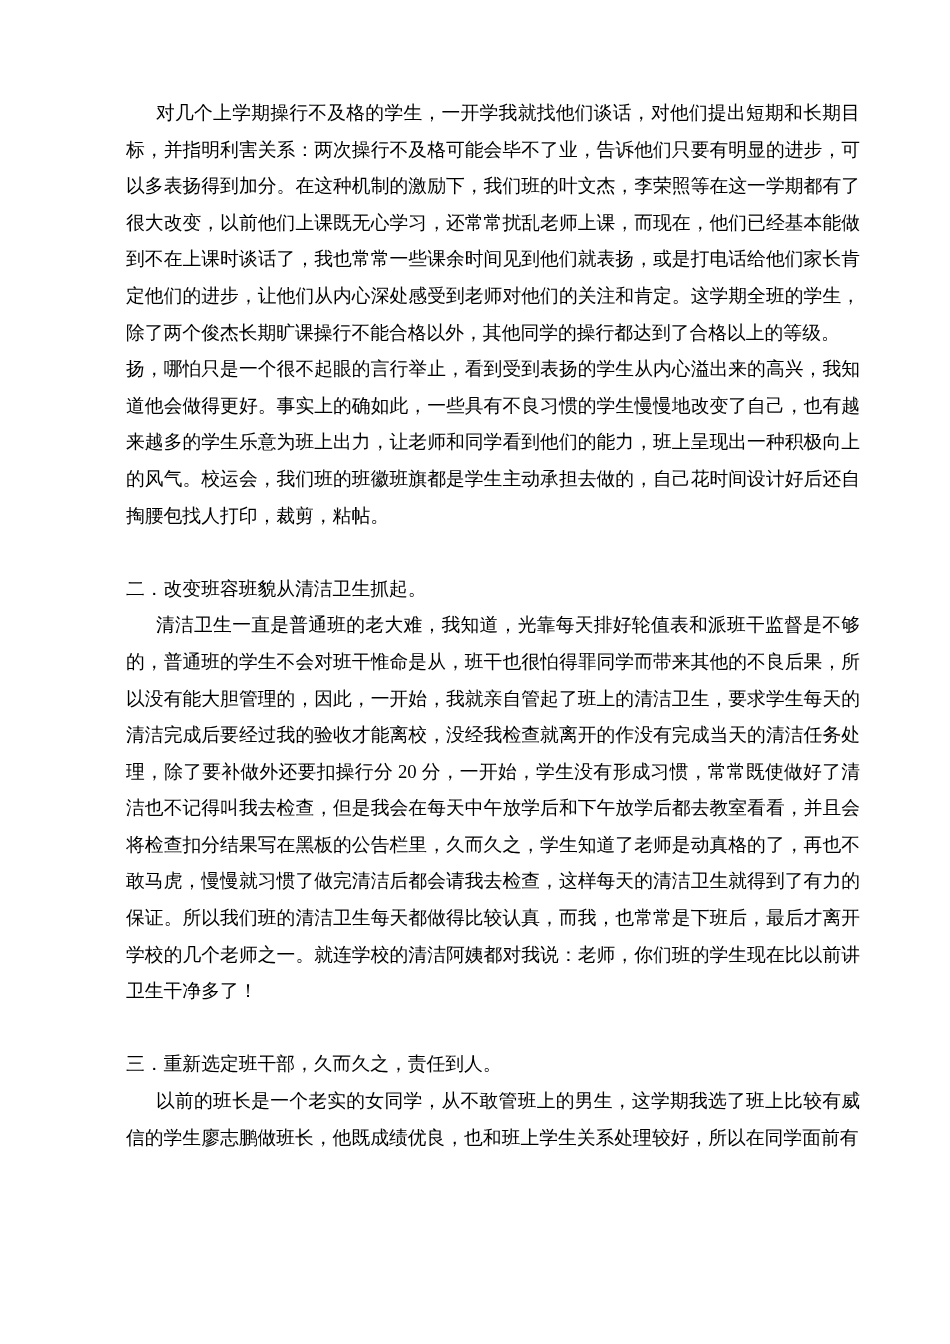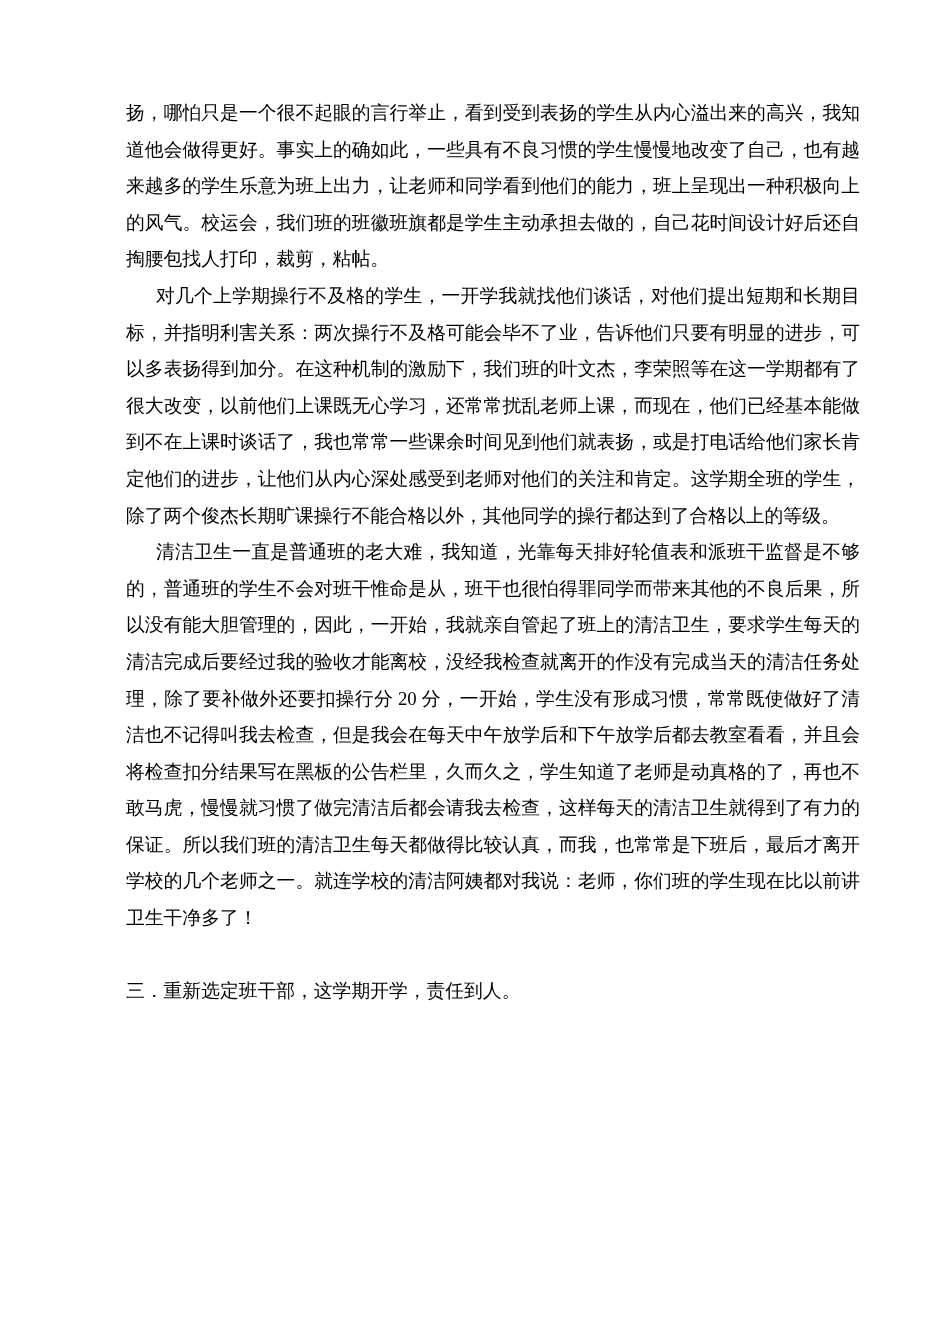--- a/index.html
+++ b/index.html
@@ -40,18 +40,20 @@
   }
   .para.gap-before {
     margin-top: 36.6px; 
   }
 </style>
 </head>
 <body>
 
 <div class="page">
   <div class="content">
+    <p class="para indent">对几个上学期操行不及格的学生，一开学我就找他们谈话，对他们提出短期和长期目标，并指明利害关系：两次操行不及格可能会毕不了业，告诉他们只要有明显的进步，可以多表扬得到加分。在这种机制的激励下，我们班的叶文杰，李荣照等在这一学期都有了很大改变，以前他们上课既无心学习，还常常扰乱老师上课，而现在，他们已经基本能做到不在上课时谈话了，我也常常一些课余时间见到他们就表扬，或是打电话给他们家长肯定他们的进步，让他们从内心深处感受到老师对他们的关注和肯定。这学期全班的学生，除了两个俊杰长期旷课操行不能合格以外，其他同学的操行都达到了合格以上的等级。</p>
     <p class="para">扬，哪怕只是一个很不起眼的言行举止，看到受到表扬的学生从内心溢出来的高兴，我知道他会做得更好。事实上的确如此，一些具有不良习惯的学生慢慢地改变了自己，也有越来越多的学生乐意为班上出力，让老师和同学看到他们的能力，班上呈现出一种积极向上的风气。校运会，我们班的班徽班旗都是学生主动承担去做的，自己花时间设计好后还自掏腰包找人打印，裁剪，粘帖。</p>
-    <p class="para indent">对几个上学期操行不及格的学生，一开学我就找他们谈话，对他们提出短期和长期目标，并指明利害关系：两次操行不及格可能会毕不了业，告诉他们只要有明显的进步，可以多表扬得到加分。在这种机制的激励下，我们班的叶文杰，李荣照等在这一学期都有了很大改变，以前他们上课既无心学习，还常常扰乱老师上课，而现在，他们已经基本能做到不在上课时谈话了，我也常常一些课余时间见到他们就表扬，或是打电话给他们家长肯定他们的进步，让他们从内心深处感受到老师对他们的关注和肯定。这学期全班的学生，除了两个俊杰长期旷课操行不能合格以外，其他同学的操行都达到了合格以上的等级。</p>
+    <p class="para gap-before">二．改变班容班貌从清洁卫生抓起。</p>
     <p class="para indent">清洁卫生一直是普通班的老大难，我知道，光靠每天排好轮值表和派班干监督是不够的，普通班的学生不会对班干惟命是从，班干也很怕得罪同学而带来其他的不良后果，所以没有能大胆管理的，因此，一开始，我就亲自管起了班上的清洁卫生，要求学生每天的清洁完成后要经过我的验收才能离校，没经我检查就离开的作没有完成当天的清洁任务处理，除了要补做外还要扣操行分 20 分，一开始，学生没有形成习惯，常常既使做好了清洁也不记得叫我去检查，但是我会在每天中午放学后和下午放学后都去教室看看，并且会将检查扣分结果写在黑板的公告栏里，久而久之，学生知道了老师是动真格的了，再也不敢马虎，慢慢就习惯了做完清洁后都会请我去检查，这样每天的清洁卫生就得到了有力的保证。所以我们班的清洁卫生每天都做得比较认真，而我，也常常是下班后，最后才离开学校的几个老师之一。就连学校的清洁阿姨都对我说：老师，你们班的学生现在比以前讲卫生干净多了！</p>
-    <p class="para gap-before">三．重新选定班干部，这学期开学，责任到人。</p>
+    <p class="para gap-before">三．重新选定班干部，久而久之，责任到人。</p>
+    <p class="para indent">以前的班长是一个老实的女同学，从不敢管班上的男生，这学期我选了班上比较有威信的学生廖志鹏做班长，他既成绩优良，也和班上学生关系处理较好，所以在同学面前有</p>
   </div>
 </div>
 
 </body></html>

